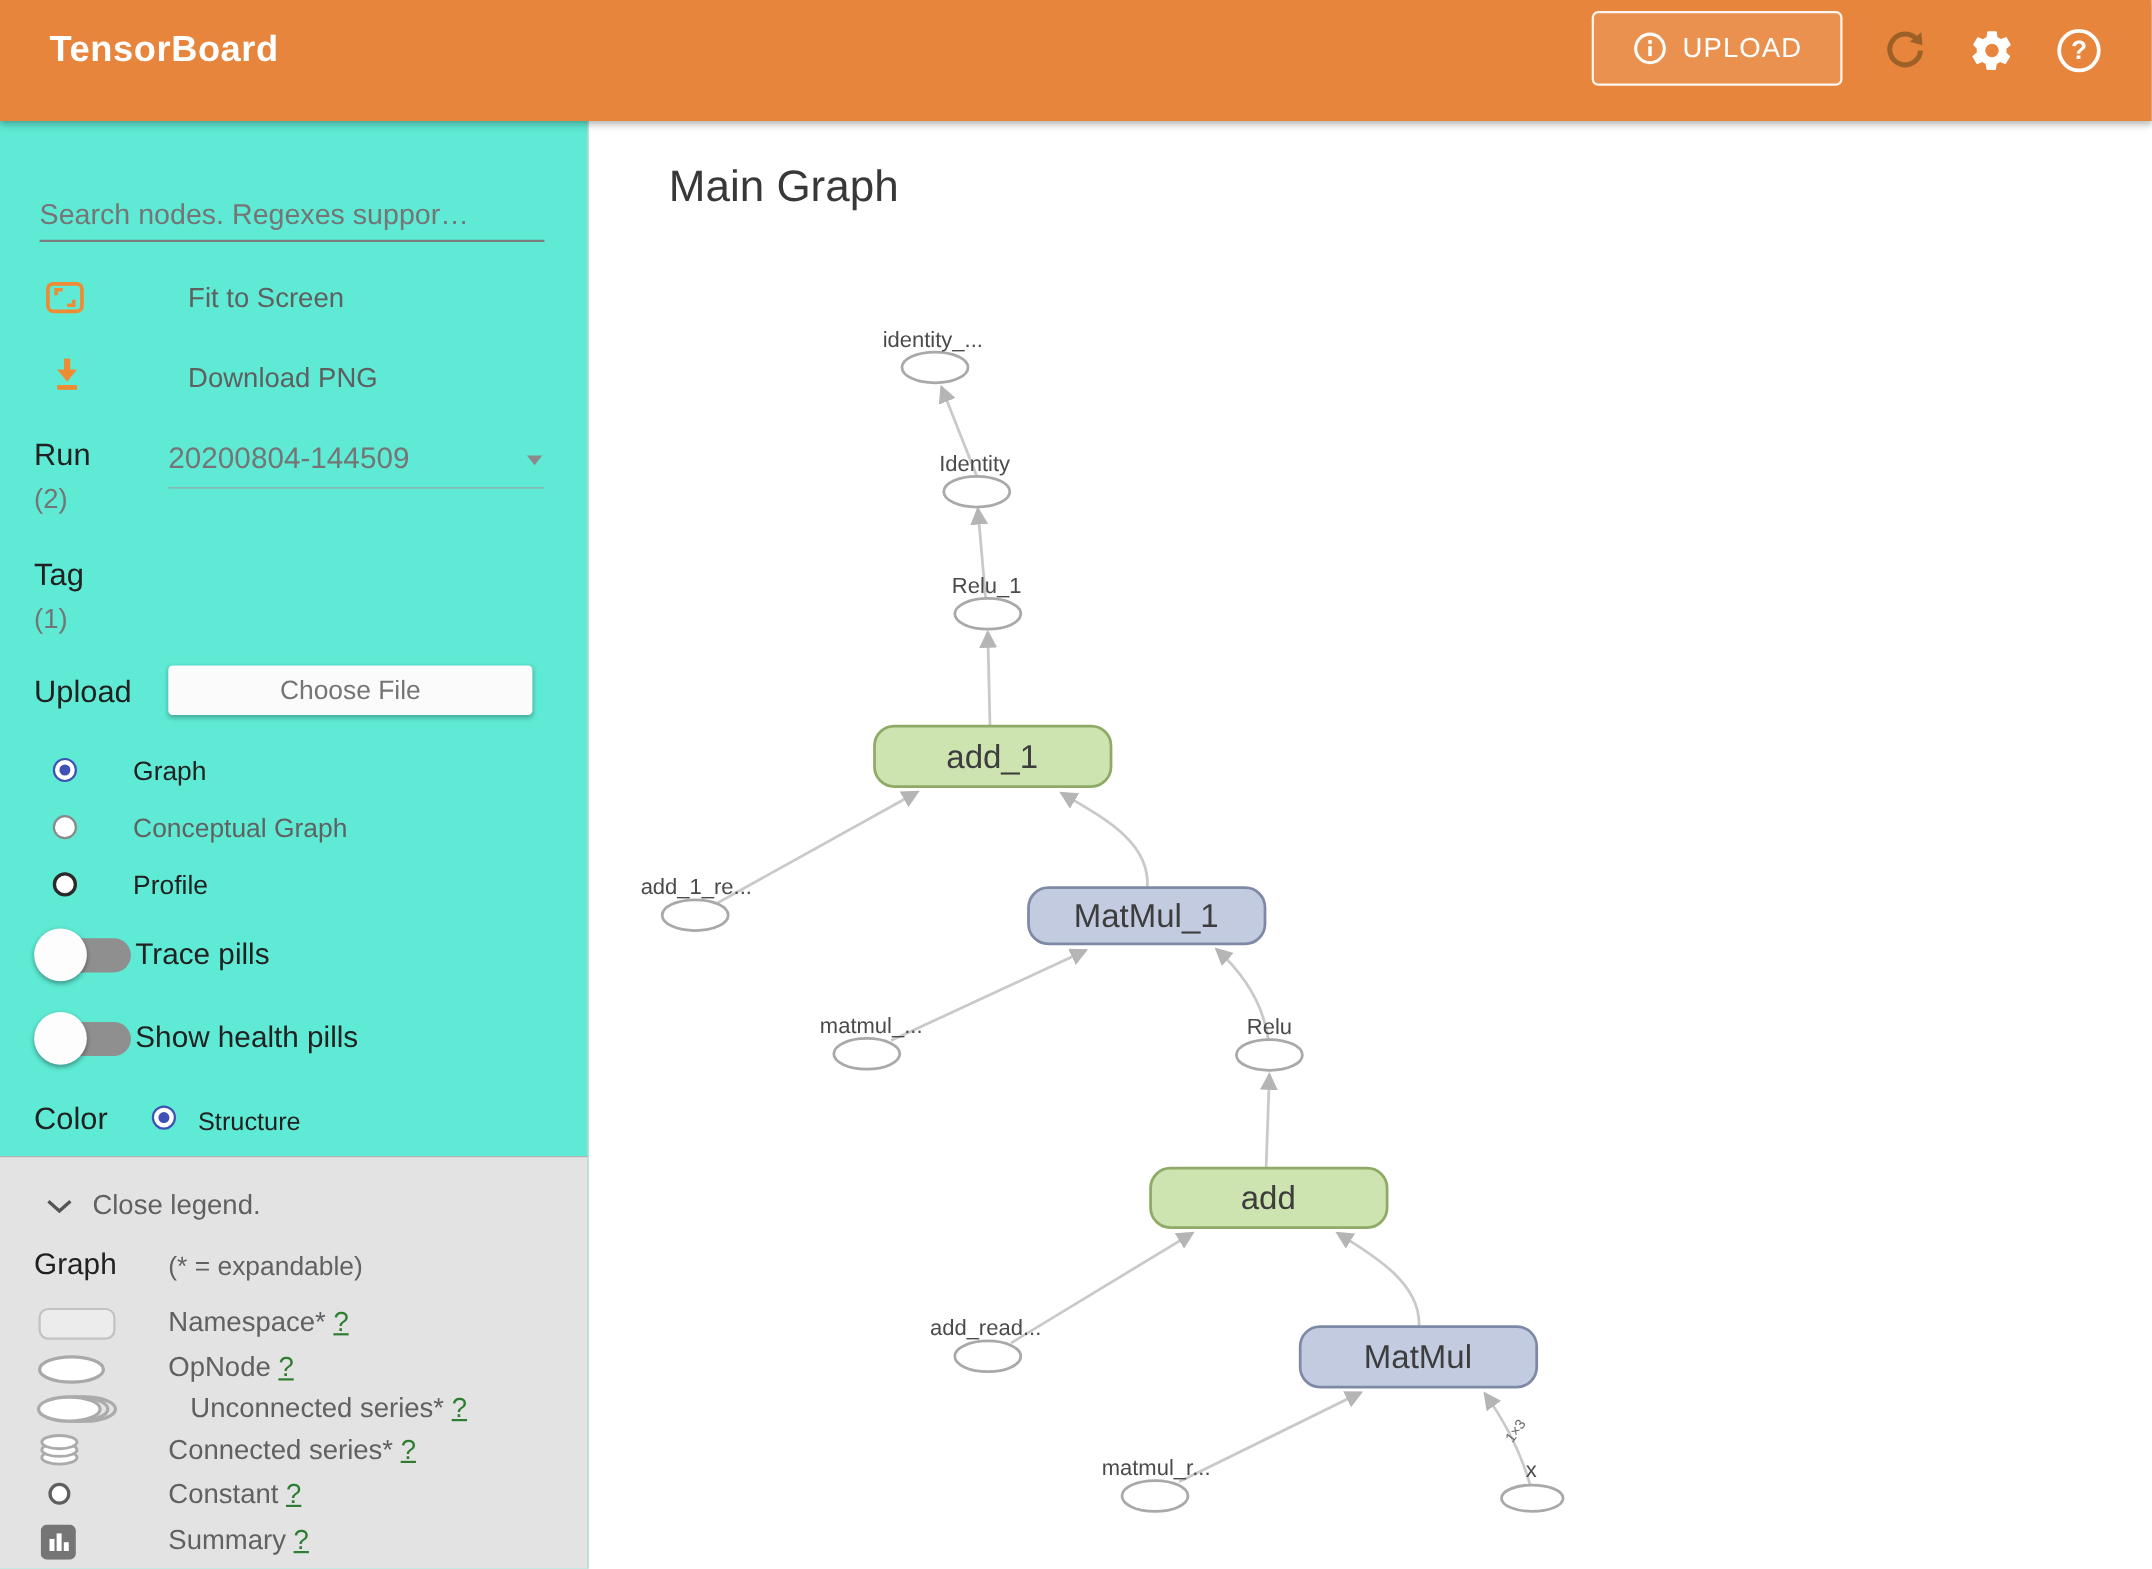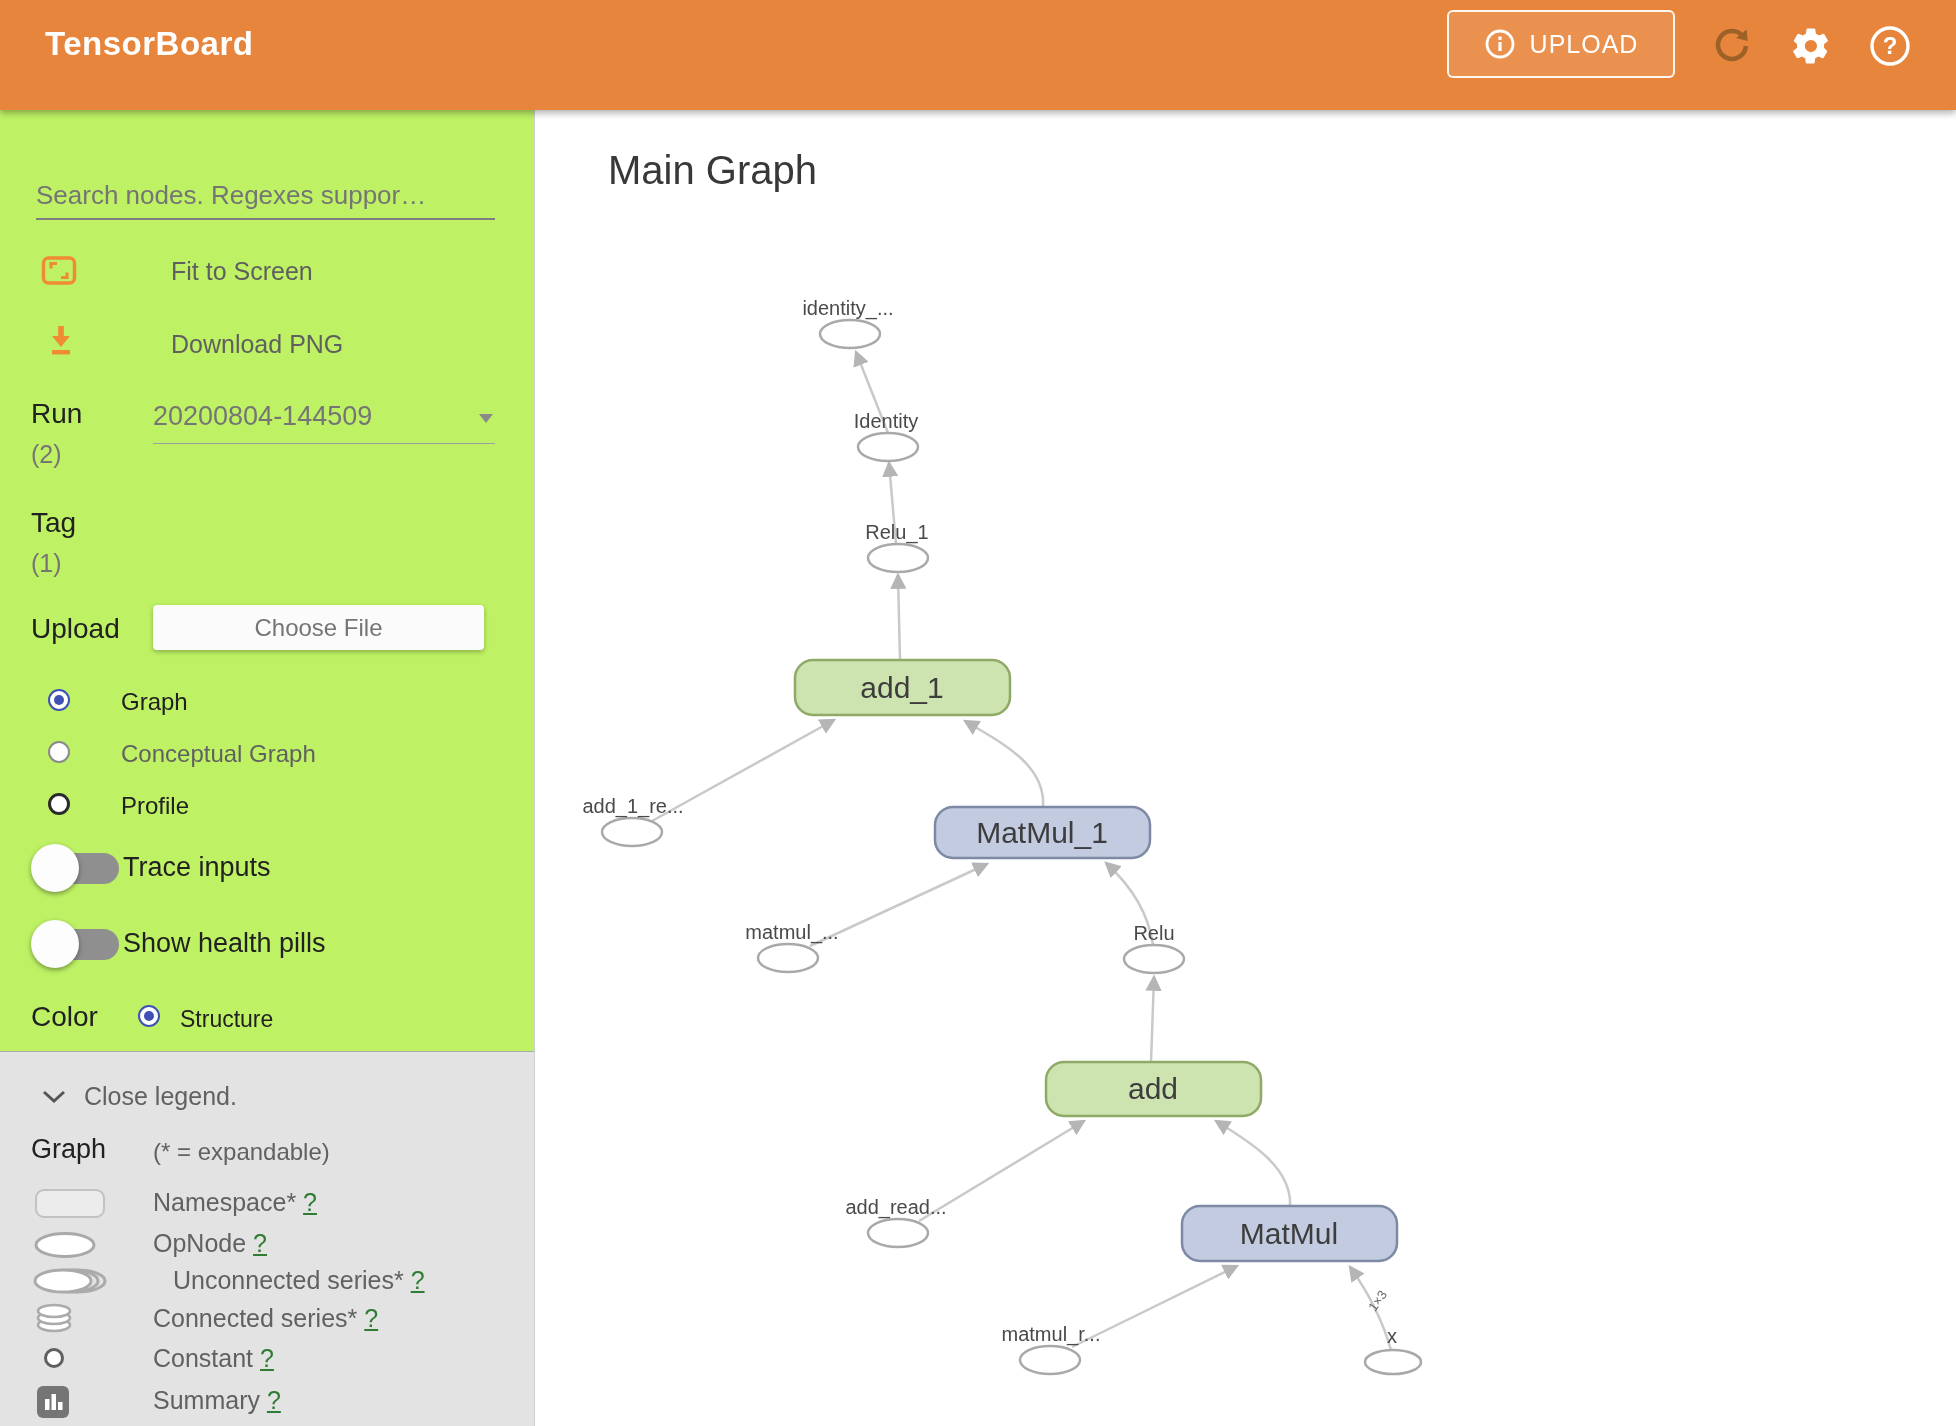--- a/index.html
+++ b/index.html
@@ -19,21 +19,21 @@
   .status-underline{position:absolute;left:0;top:70px;width:256px;height:2.5px;background:#fff;}
   .caret-white{position:absolute;right:10px;top:40px;width:0;height:0;
     border-left:9px solid transparent;border-right:9px solid transparent;border-top:11px solid #fff;}
   .upload-btn{position:absolute;left:1447px;top:10px;width:228px;height:68px;border:2.5px solid rgba(255,255,255,.92);
     border-radius:6px;background:rgba(255,255,255,.1);display:flex;align-items:center;justify-content:center;
     gap:14px;cursor:pointer;box-sizing:border-box;}
   .upload-txt{color:#fff;font-size:25px;font-weight:500;letter-spacing:1px;}
   .hicon{position:absolute;cursor:pointer;}
 
   
-  .sidebar{position:absolute;left:0;top:110px;width:535px;bottom:0;background:#bef264;
+  .sidebar{position:absolute;left:0;top:110px;width:535px;bottom:0;background:#5eead4;
     border-right:1px solid #cfcfcf;z-index:5;box-sizing:border-box;}
   .search{position:absolute;left:36px;top:68px;width:459px;font-size:26px;color:#757575;
     line-height:34px;border-bottom:2px solid #7e7e7e;padding-bottom:6px;cursor:text;}
   .toolrow-label{font-size:25px;color:#5f5f5f;margin-left:48px;}
   .fld-label{font-size:28px;color:#212121;}
   .fld-count{font-size:25px;color:#757575;}
   .select{position:absolute;left:153px;width:342px;height:45px;border-bottom:1.5px solid #9e9e9e;cursor:pointer;}
   .select-value{position:absolute;left:0;top:3px;font-size:27px;color:#757575;}
   .caret-gray{position:absolute;right:2px;top:16px;width:0;height:0;
     border-left:7px solid transparent;border-right:7px solid transparent;border-top:9px solid #8a8a8a;}
@@ -234,21 +234,21 @@
   </div>
   <div data-interactable="true">
     <span class="radio dark" style="left:48px;top:683px;" data-interactable="true"></span>
     <span class="radio-label" style="top:682px;" data-interactable="false">Profile</span>
   </div>
 
   <div class="toggle" style="top:734px;" data-interactable="true">
     <div class="toggle-track" data-interactable="false"></div>
     <div class="toggle-thumb" data-interactable="false"></div>
   </div>
-  <div class="toggle-label" style="top:742px;" data-interactable="false">Trace inputs</div>
+  <div class="toggle-label" style="top:742px;" data-interactable="false">Trace pills</div>
 
   <div class="toggle" style="top:810px;" data-interactable="true">
     <div class="toggle-track" data-interactable="false"></div>
     <div class="toggle-thumb" data-interactable="false"></div>
   </div>
   <div class="toggle-label" style="top:818px;" data-interactable="false">Show health pills</div>
 
   <div class="abs fld-label" style="left:31px;top:891px;" data-interactable="false">Color</div>
   <span class="radio sel" style="left:138px;top:895px;" data-interactable="true"></span>
   <span class="abs" style="left:180px;top:896px;font-size:23px;color:#212121;" data-interactable="false">Structure</span>

